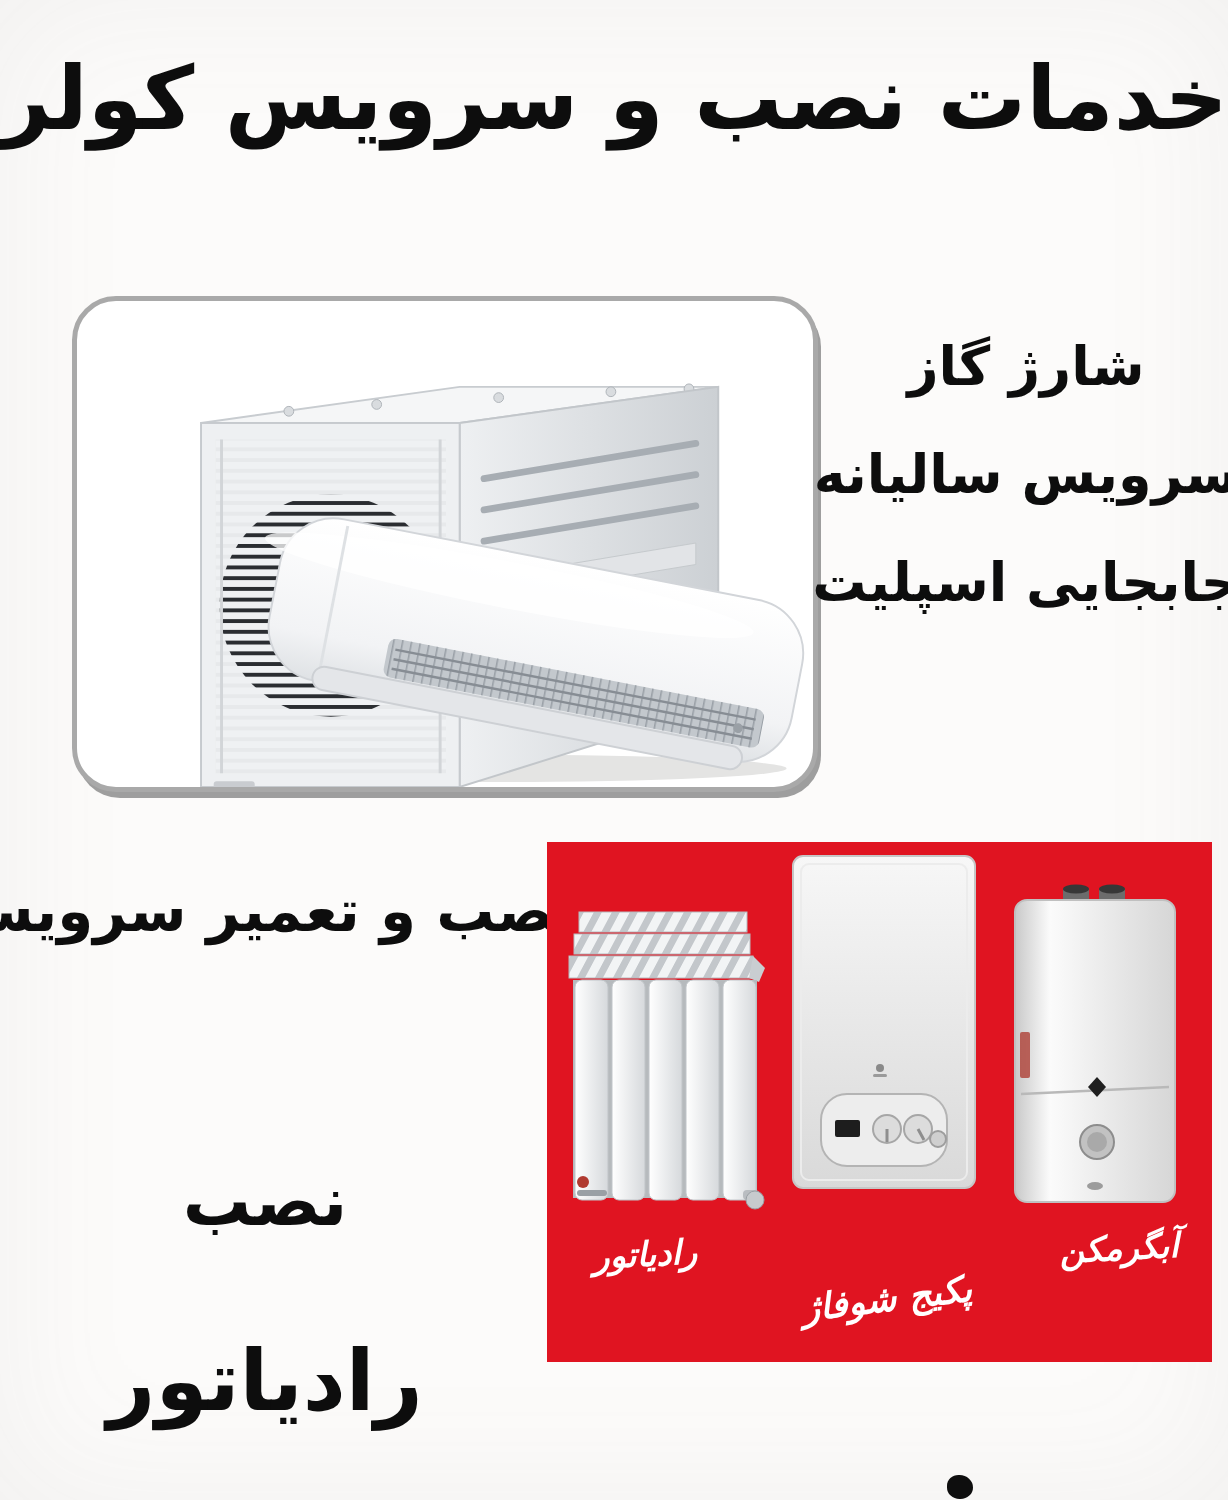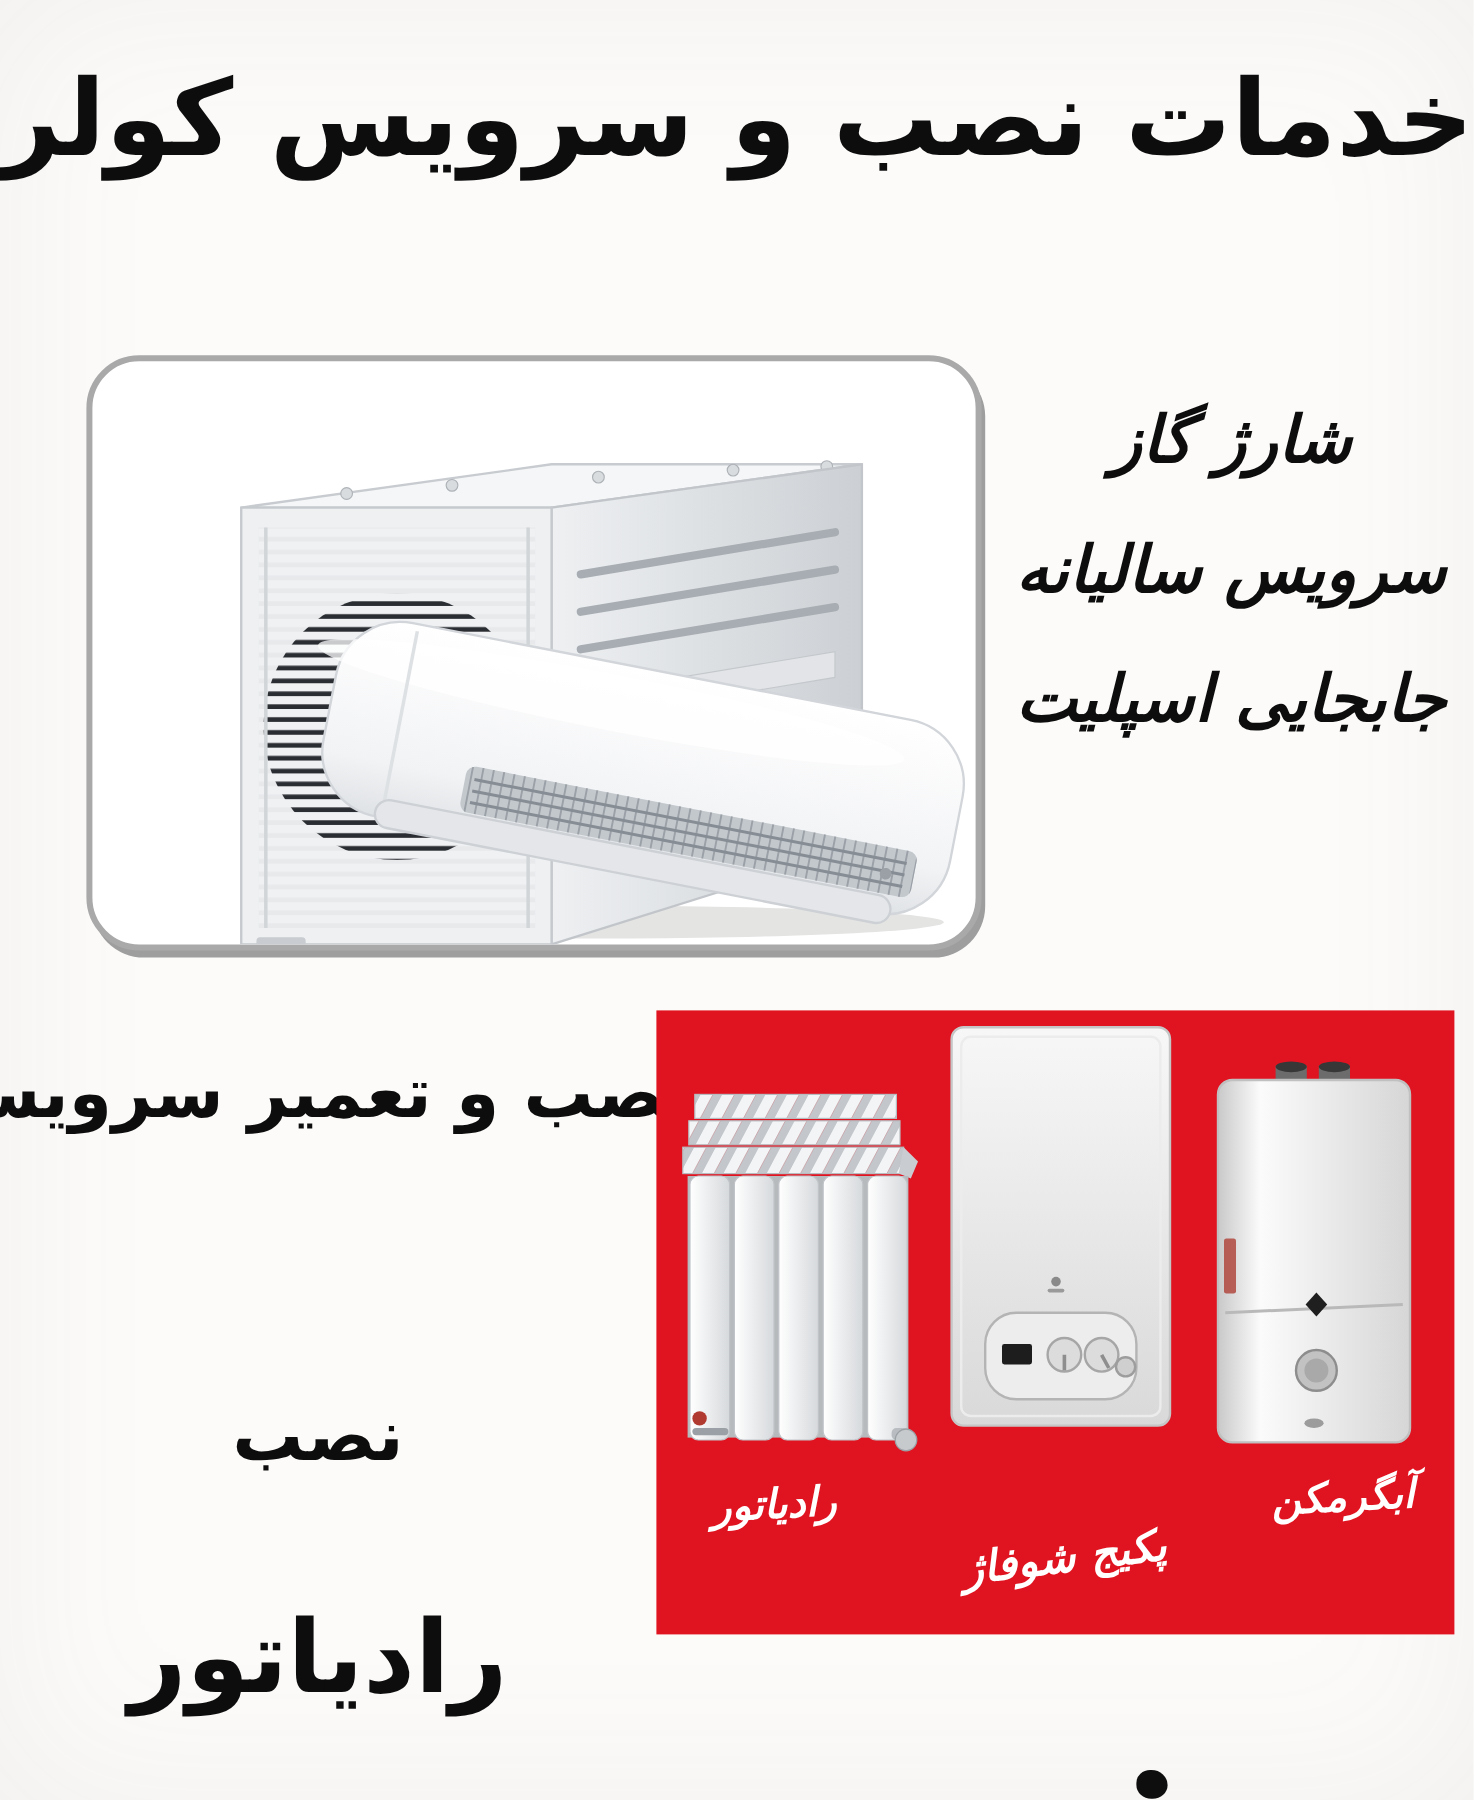--- a/index.html
+++ b/index.html
@@ -49,40 +49,40 @@
   .svc-col {
     position: absolute;
     left: 828px;
     top: 332px;
     width: 396px;
     display: flex;
     flex-direction: column;
     align-items: center;
     gap: 38px;
   }
-  .svc-item { font-size: 54px; line-height: 1.3; text-align: center; font-style: italic; }
+  .svc-item { font-size: 54px; line-height: 1.3; text-align: center; }
   
   .intro-col {
     position: absolute;
     left: 6px;
     top: 874px;
     width: 518px;
     display: flex;
     flex-direction: column;
     align-items: center;
     gap: 44px;
   }
   .intro-line { font-size: 58px; line-height: 1.3; text-align: center; }
   .big-line-1 {
     position: absolute;
     left: 6px;
     top: 1162px;
     width: 518px;
     text-align: center;
-    font-size: 59px;
+    font-size: 68px;
   }
   .big-line-2 {
     position: absolute;
     left: 6px;
     top: 1332px;
     width: 518px;
     text-align: center;
     font-size: 84px;
   }
   

